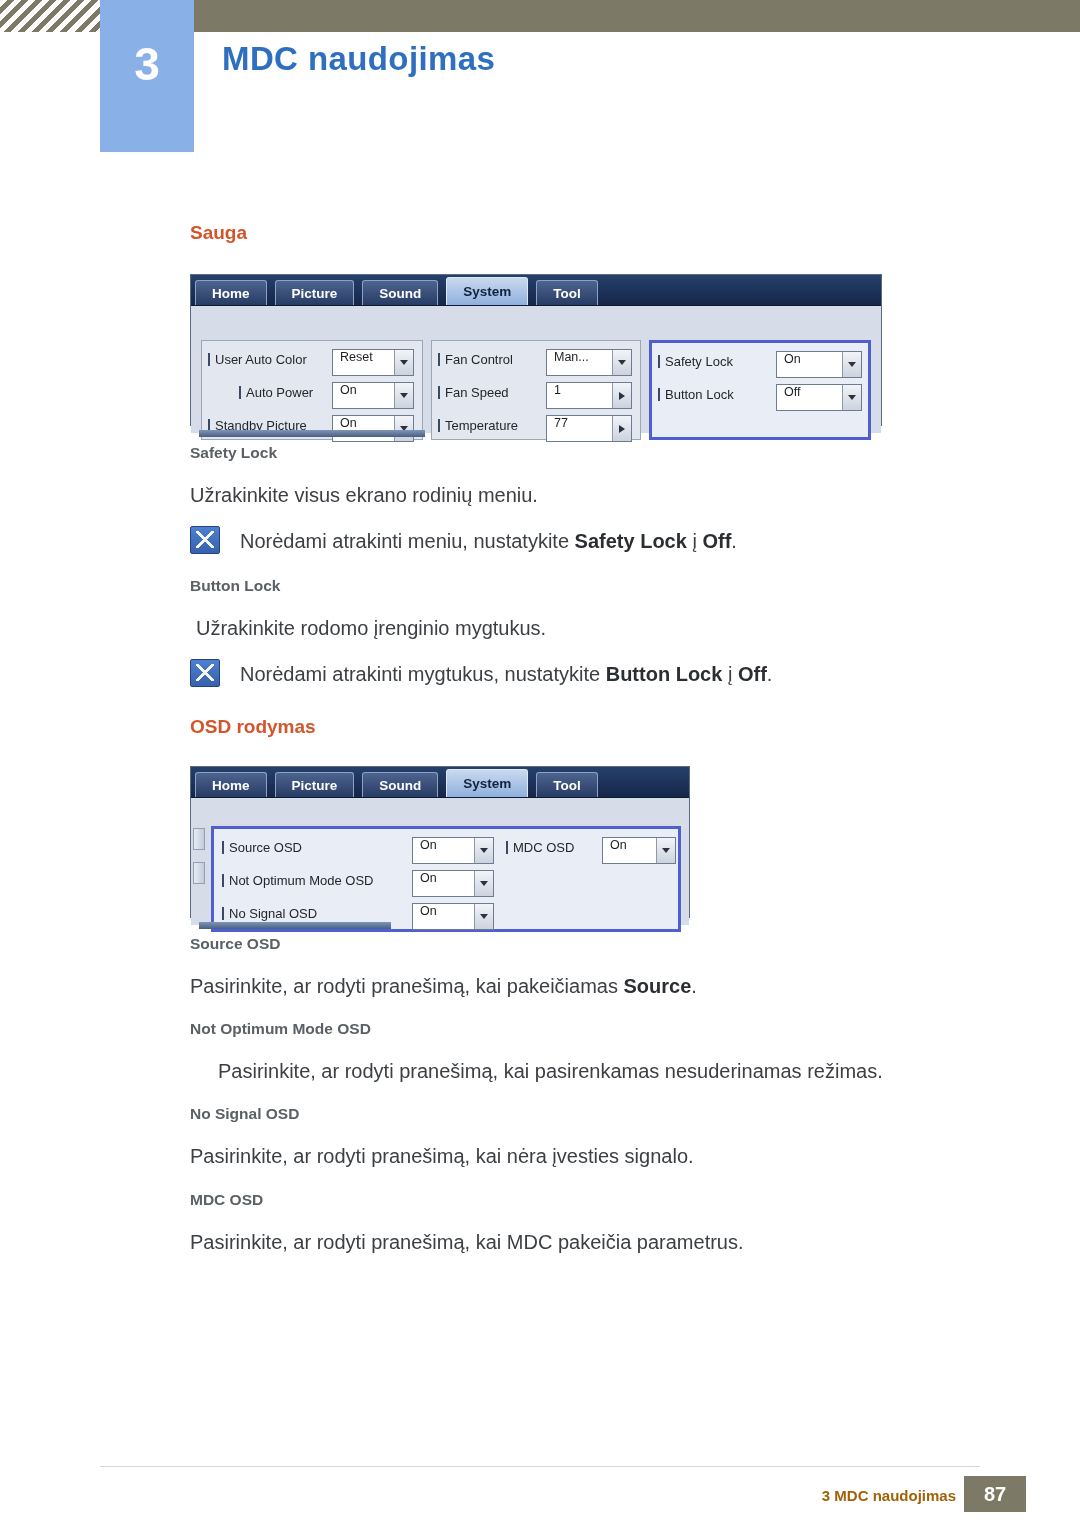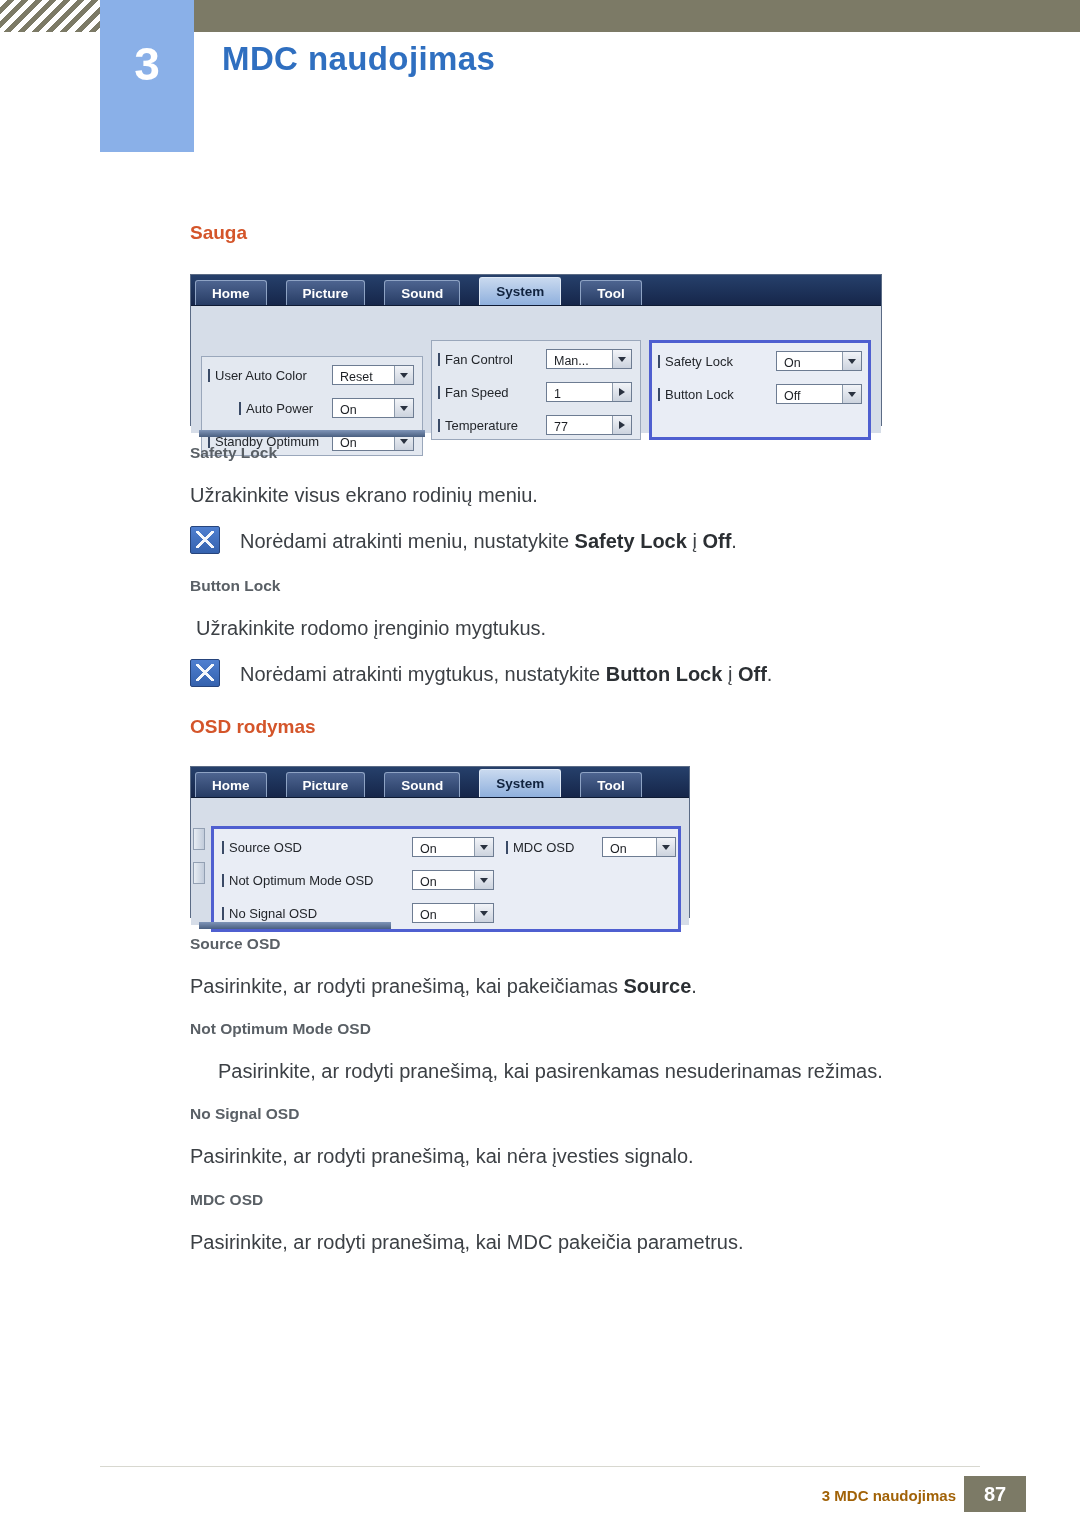--- a/index.html
+++ b/index.html
@@ -81,21 +81,21 @@
     position:relative;
     height:30px;
     background:linear-gradient(180deg,#26406b 0%, #16264a 100%);
     border-bottom:1px solid #0e1a33;
     display:flex;
     align-items:flex-end;
     padding-left:4px;
   }
   .mdc-tab {
     height:25px;
-    margin-right:19px;
+    margin-right:8px;
     padding:0 16px;
     display:flex; align-items:center; justify-content:center;
     font-size:13.5px; font-weight:bold; color:#ffffff;
     background:linear-gradient(180deg,#4d6490 0%, #273c64 100%);
     border:1px solid #8ea3c4;
     border-bottom:none;
     border-radius:3px 3px 0 0;
     box-sizing:border-box;
     white-space:nowrap;
   }
@@ -132,25 +132,25 @@
     display:flex; align-items:center;
   }
   .mdc-label .bar {
     display:inline-block;
     width:2px; height:13px;
     background:#3a4a66;
     margin-right:5px;
   }
   .mdc-ctl {
     position:absolute;
-    height:20px;
+    height:27px;
     background:#ffffff;
     border:1px solid #6d7c92;
     box-sizing:border-box;
-    display:flex; align-items:flex-end;
+    display:flex; align-items:flex-start;
     font-size:12.5px; color:#1c1f24;
     padding-left:7px;
   }
   .mdc-ctl .arrow {
     position:absolute; right:0; top:0; bottom:0;
     width:18px;
     background:linear-gradient(180deg,#f2f4f8 0%, #ccd3de 100%);
     border-left:1px solid #8c99aa;
     display:flex; align-items:center; justify-content:center;
   }
@@ -214,21 +214,21 @@
   <div class="mdc-tabs">
     <div class="mdc-tab">Home</div>
     <div class="mdc-tab">Picture</div>
     <div class="mdc-tab">Sound</div>
     <div class="mdc-tab active">System</div>
     <div class="mdc-tab">Tool</div>
   </div>
 
   <div class="mdc-body" style="height:121px;">
 
-    <div class="mdc-group" style="left:10px; top:34px; width:222px; height:100px;margin-top:16px;">
+    <div class="mdc-group" style="left:10px; top:34px; width:222px; height:100px;">
       <div class="mdc-row" style="left:6px; top:6px;">
         <span class="mdc-label">
           <span class="bar"></span>
           <span>User Auto Color</span>
         </span>
       </div>
       <div class="mdc-ctl" style="left:130px; top:8px; width:82px;">
         <span>Reset</span>
         <span class="arrow">
             <i></i>
@@ -244,21 +244,21 @@
       <div class="mdc-ctl" style="left:130px; top:41px; width:82px;">
         <span>On</span>
         <span class="arrow">
             <i></i>
           </span>
       </div>
 
       <div class="mdc-row" style="left:6px; top:72px;">
         <span class="mdc-label">
           <span class="bar"></span>
-          <span>Standby Optimum</span>
+          <span>Standby Picture</span>
         </span>
       </div>
       <div class="mdc-ctl" style="left:130px; top:74px; width:82px;">
         <span>On</span>
         <span class="arrow">
             <i></i>
           </span>
       </div>
     </div>
 

